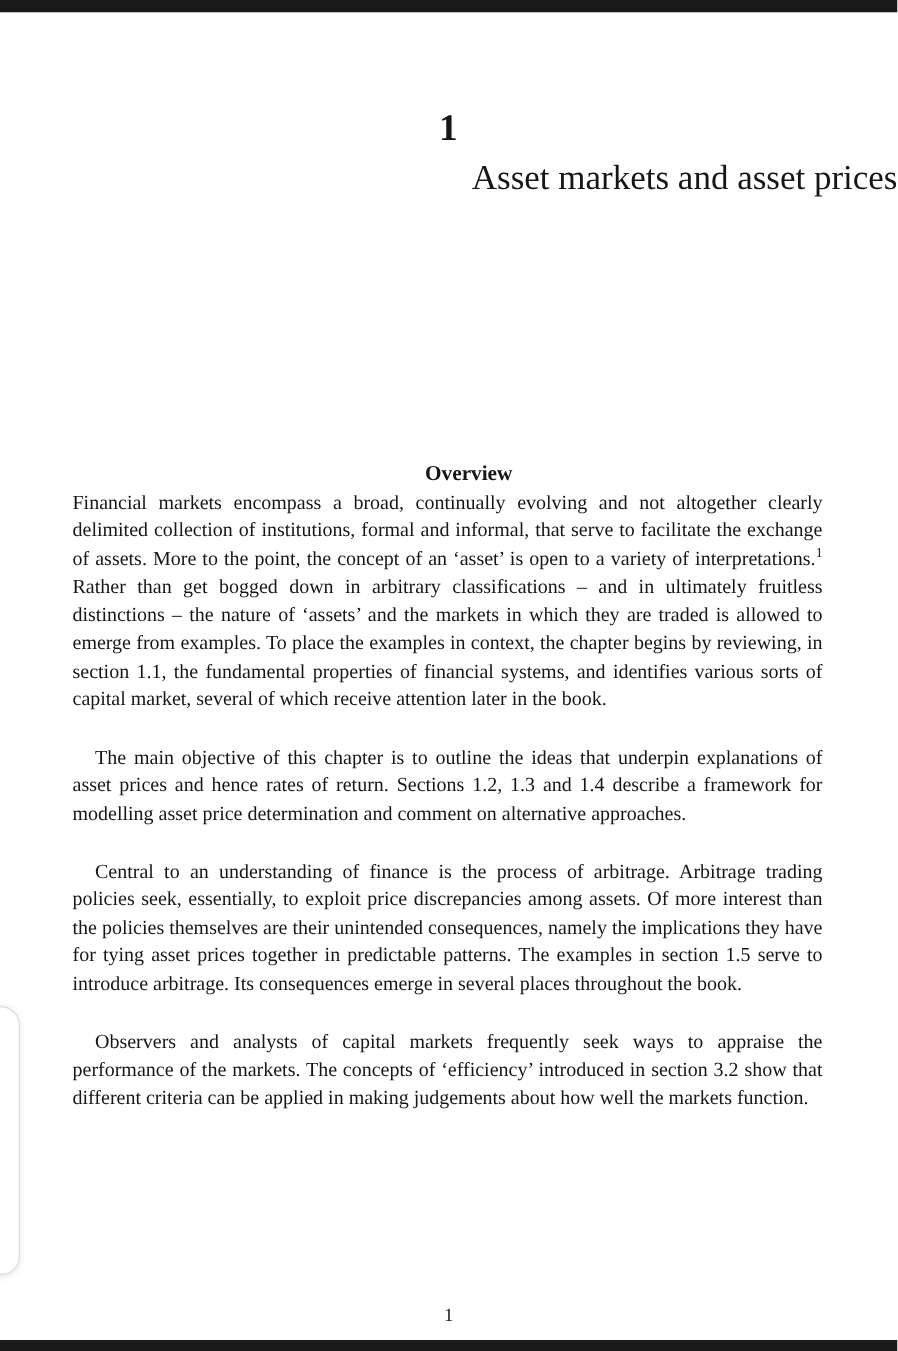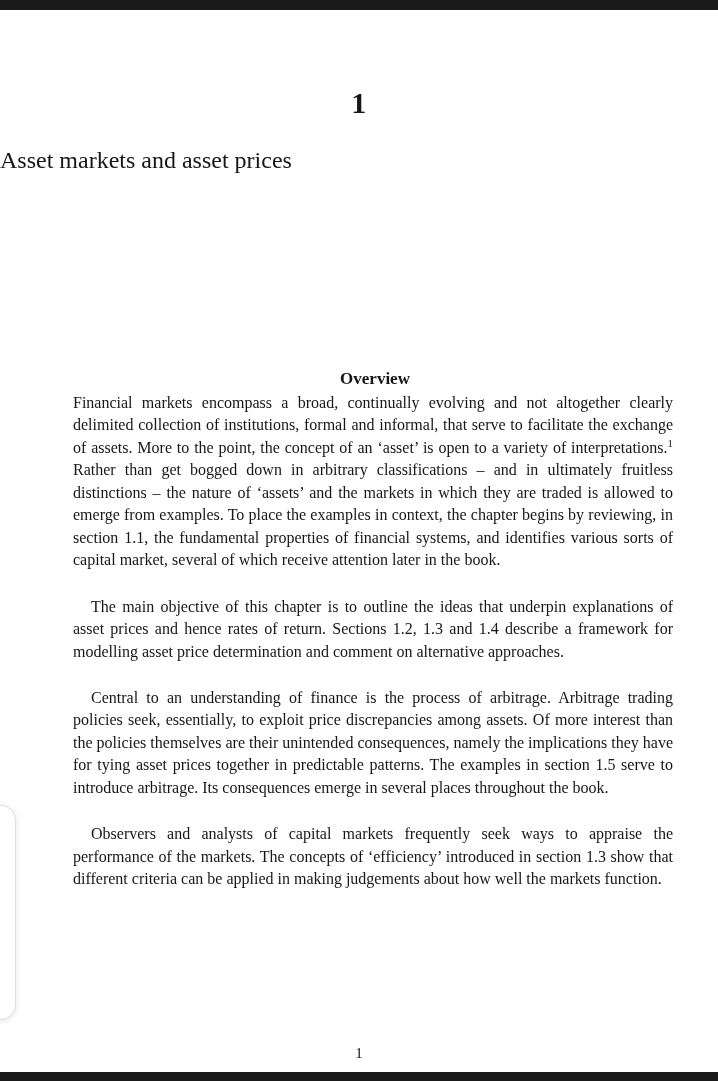--- a/index.html
+++ b/index.html
@@ -39,44 +39,44 @@
     left: 0;
     width: 100%;
     text-align: center;
     font-size: 30px;
     line-height: 34px;
     font-weight: 700;
     letter-spacing: 0.5px;
   }
   .chapter-title {
     position: absolute;
-    top: 133px;
+    top: 116px;
     left: 0;
     width: 100%;
-    text-align: left;
-    font-size: 24px;
+    text-align: right;
+    font-size: 28px;
     line-height: 34px;
     font-weight: 400;
   }
   .overview-heading {
     position: absolute;
     top: 358px;
     left: 0;
     width: 100%;
     text-align: center;
     font-size: 17px;
     line-height: 22px;
     font-weight: 700;
     margin-left: 16px;
   }
 
   .body-text {
     position: absolute;
     top: 382px;
-    left: 73px;
+    left: 58px;
     width: 600px;
     font-size: 16px;
     line-height: 22.45px;
     text-align: justify;
   }
   .body-text p {
     margin: 0;
     padding: 0;
   }
   .body-text p.indent {
@@ -140,21 +140,21 @@
   <div class="chapter-number">1</div>
 
   <div class="chapter-title">Asset markets and asset prices</div>
 
   <div class="overview-heading">Overview</div>
 
   <div class="body-text">
     <p><span>Financial markets encompass a broad, continually evolving and not altogether clearly delimited collection of institutions, formal and informal, that serve to facilitate the exchange of assets. More to the point, the concept of an ‘asset’ is open to a variety of interpretations.</span><sup class="fn-ref">1</sup><span> Rather than get bogged down in arbitrary classifications – and in ultimately fruitless distinctions – the nature of ‘assets’ and the markets in which they are traded is allowed to emerge from examples. To place the examples in context, the chapter begins by reviewing, in section 1.1, the fundamental properties of financial systems, and identifies various sorts of capital market, several of which receive attention later in the book.</span></p>
     <p class="indent">The main objective of this chapter is to outline the ideas that underpin explanations of asset prices and hence rates of return. Sections 1.2, 1.3 and 1.4 describe a framework for modelling asset price determination and comment on alternative approaches.</p>
     <p class="indent">Central to an understanding of finance is the process of arbitrage. Arbitrage trading policies seek, essentially, to exploit price discrepancies among assets. Of more interest than the policies themselves are their unintended consequences, namely the implications they have for tying asset prices together in predictable patterns. The examples in section 1.5 serve to introduce arbitrage. Its consequences emerge in several places throughout the book.</p>
-    <p class="indent">Observers and analysts of capital markets frequently seek ways to appraise the performance of the markets. The concepts of ‘efficiency’ introduced in section 1.3 show that different criteria can be applied in making judgements about how well the markets function.</p>
+    <p class="indent">Observers and analysts of capital markets frequently seek ways to appraise the performance of the markets. The concepts of ‘efficiency’ introduced in section 3.2 show that different criteria can be applied in making judgements about how well the markets function.</p>
   </div>
 
 
   <div class="page-number">1</div>
 
   <div class="left-sheet-edge"></div>
 
 </div>
 
 <div class="letterbox bottom"></div>

